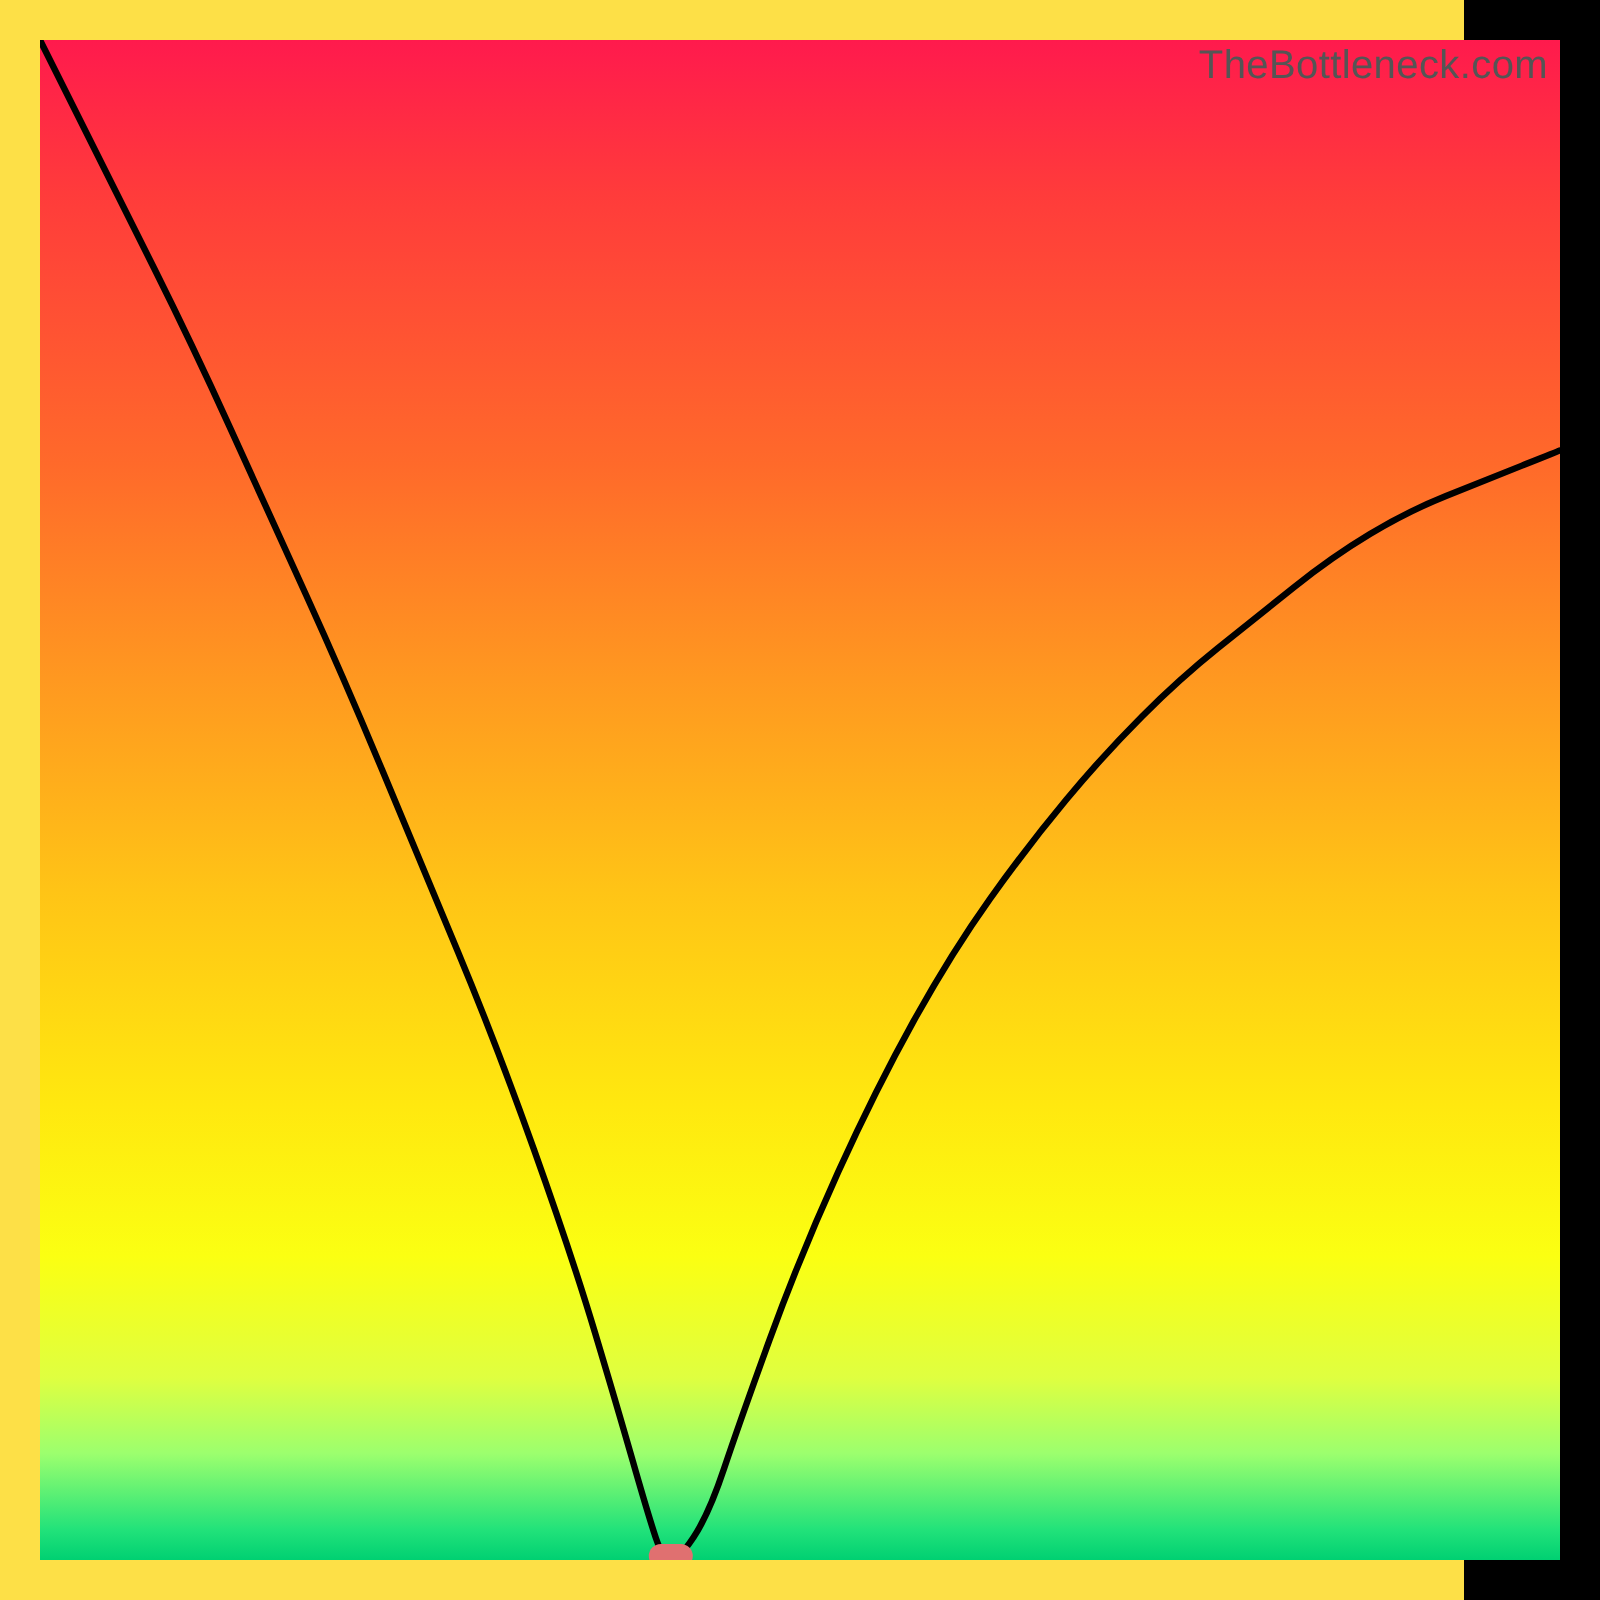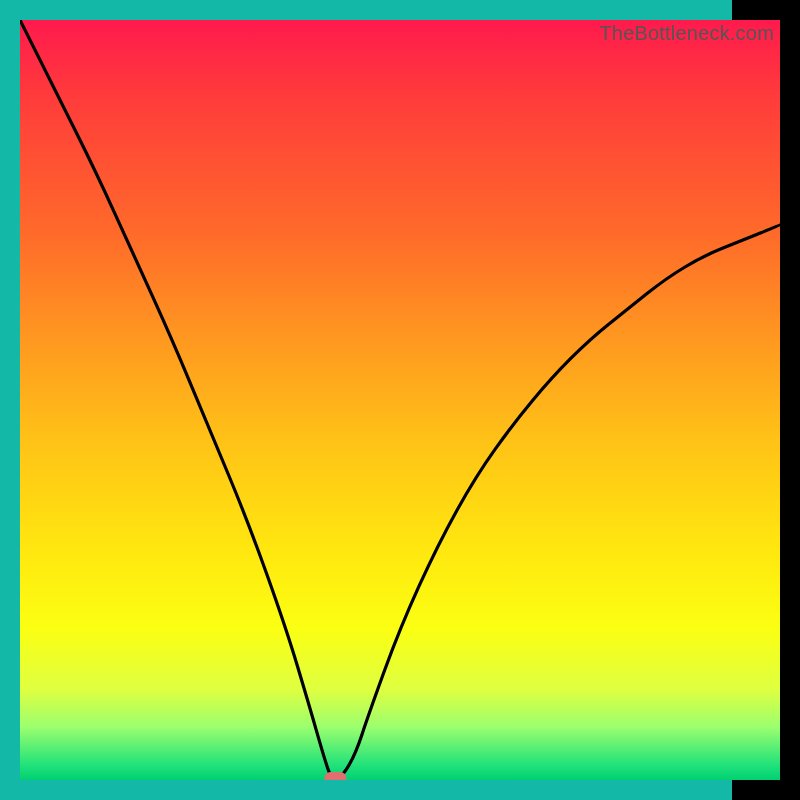--- a/index.html
+++ b/index.html
@@ -8,21 +8,21 @@
     width: 800px;
     height: 800px;
     overflow: hidden;
     background: #000;
     font-family: Arial, Helvetica, sans-serif;
   }
   .frame {
     position: relative;
     width: 732px;
     height: 800px;
-    background: #14b8a6;
+    background: #fde047;
   }
   .plot-area {
     position: absolute;
     left: 20px;
     top: 20px;
     width: 760px;
     height: 760px;
     background: linear-gradient(to bottom,
       #ff1a4d 0%,
       #ff3b3b 10%,

